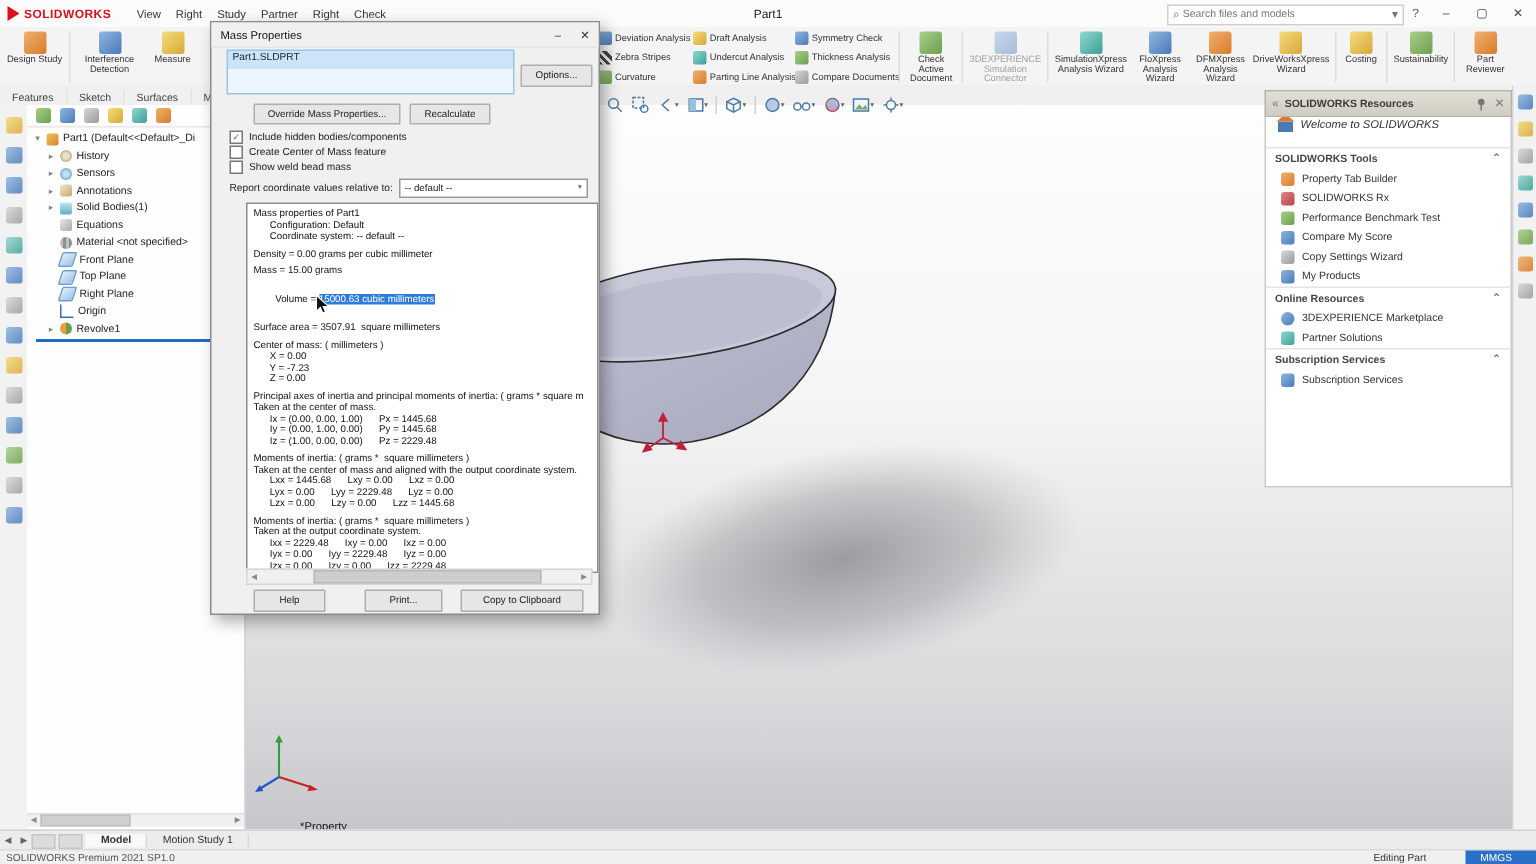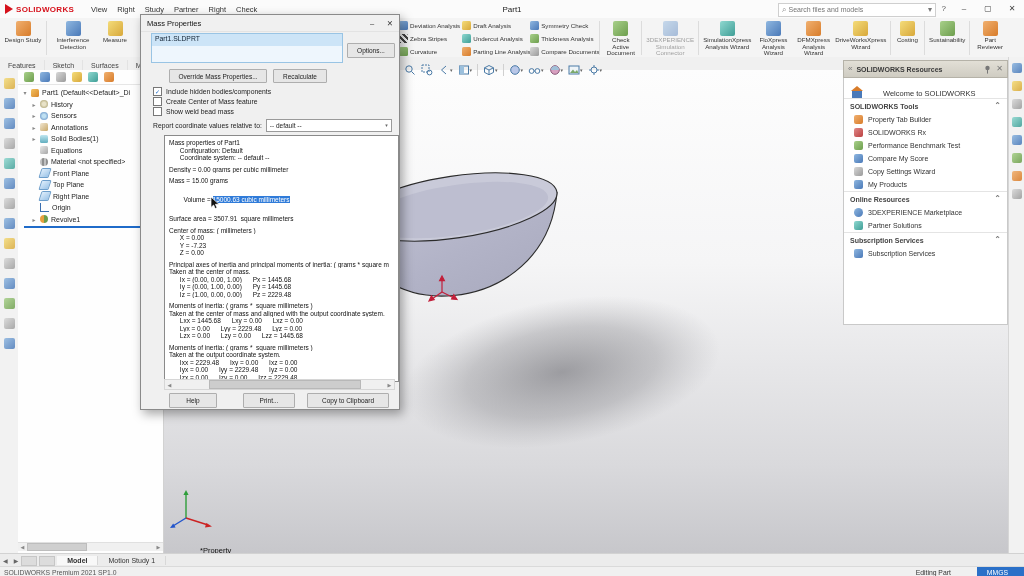--- a/index.html
+++ b/index.html
@@ -94,21 +94,21 @@
   .hud-btn{display:flex;align-items:center;padding:1px 2px;border-radius:2px;}
   .hud-btn svg{display:block;}
   .hud-sep{width:1px;height:12px;background:#d0d0d0;margin:0 2px;}
 
   
   #taskpane{left:843px;top:60px;width:165px;z-index:12;}
   #tp-header{height:16px;background:linear-gradient(180deg,#e2dfd6,#cfccc2);border:1px solid #b5b2a8;
              display:flex;align-items:center;padding:0 4px;gap:4px;}
   #tp-title{font-size:7px;font-weight:bold;color:#3a3a3a;flex:1;}
   #tp-body{background:#ffffff;border:1px solid #c9c9c9;border-top:none;height:246px;overflow:hidden;}
-  .tp-welcome{display:flex;align-items:flex-end;gap:21px;height:20px;padding-left:8px;font-size:7.5px;color:#333;}
+  .tp-welcome{display:flex;align-items:flex-start;gap:5px;height:20px;padding-left:8px;font-size:7.5px;color:#333;font-style:italic;}
   .tp-sec-h{display:flex;align-items:center;justify-content:space-between;height:14px;padding:0 6px;
             border-top:1px solid #e4e4e4;font-size:7px;font-weight:bold;color:#444;}
   .tp-item{display:flex;align-items:center;gap:5px;height:13px;padding-left:10px;font-size:7px;color:#333;}
   .tp-ic{width:9px;height:9px;border-radius:2px;flex:none;}
   .tp-house{width:10px;height:7px;background:#4a79b8;position:relative;margin-top:3px;}
   .tp-house:before{content:"";position:absolute;left:-1px;top:-5px;border-left:6px solid transparent;border-right:6px solid transparent;border-bottom:5px solid #d87c2a;}
 
   
   #right-strip{left:1008px;top:57px;width:16px;height:496px;background:#f2f2f2;border-left:1px solid #d6d6d6;
                display:flex;flex-direction:column;align-items:center;padding-top:6px;gap:8px;}

